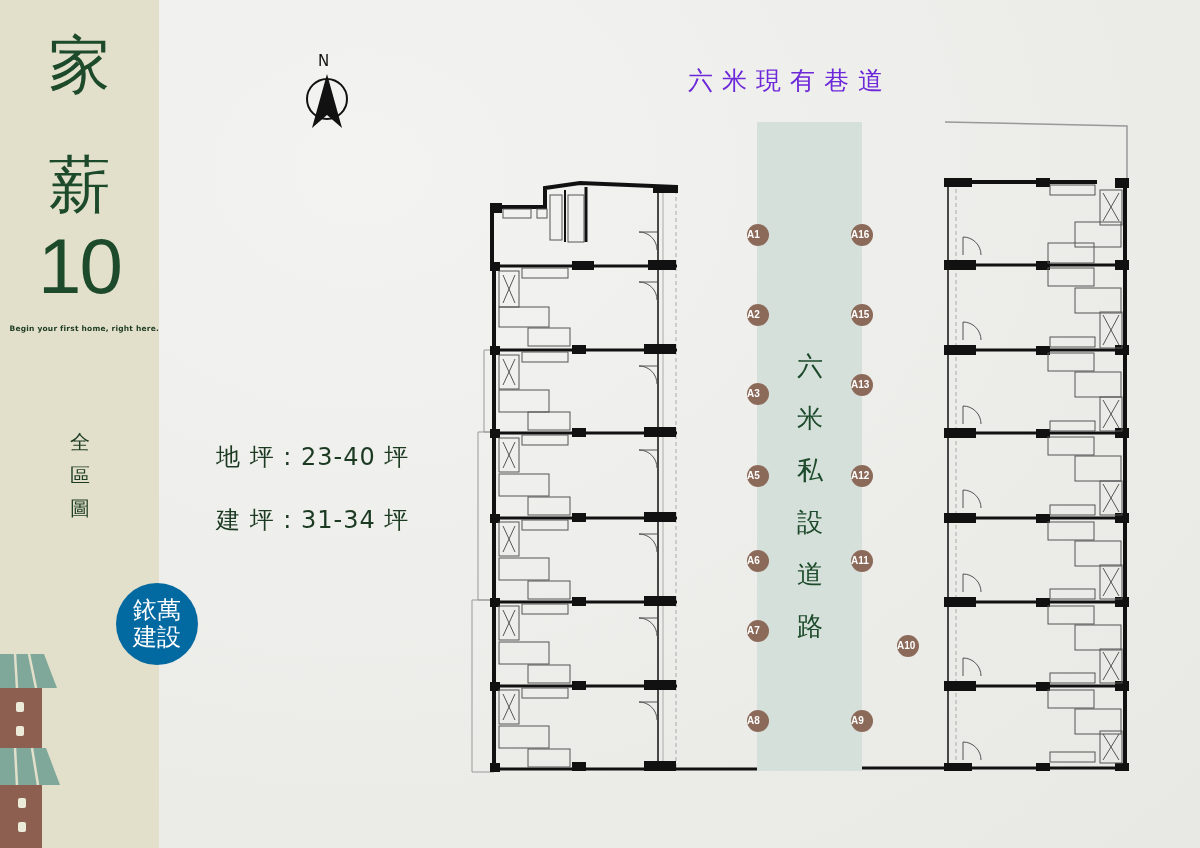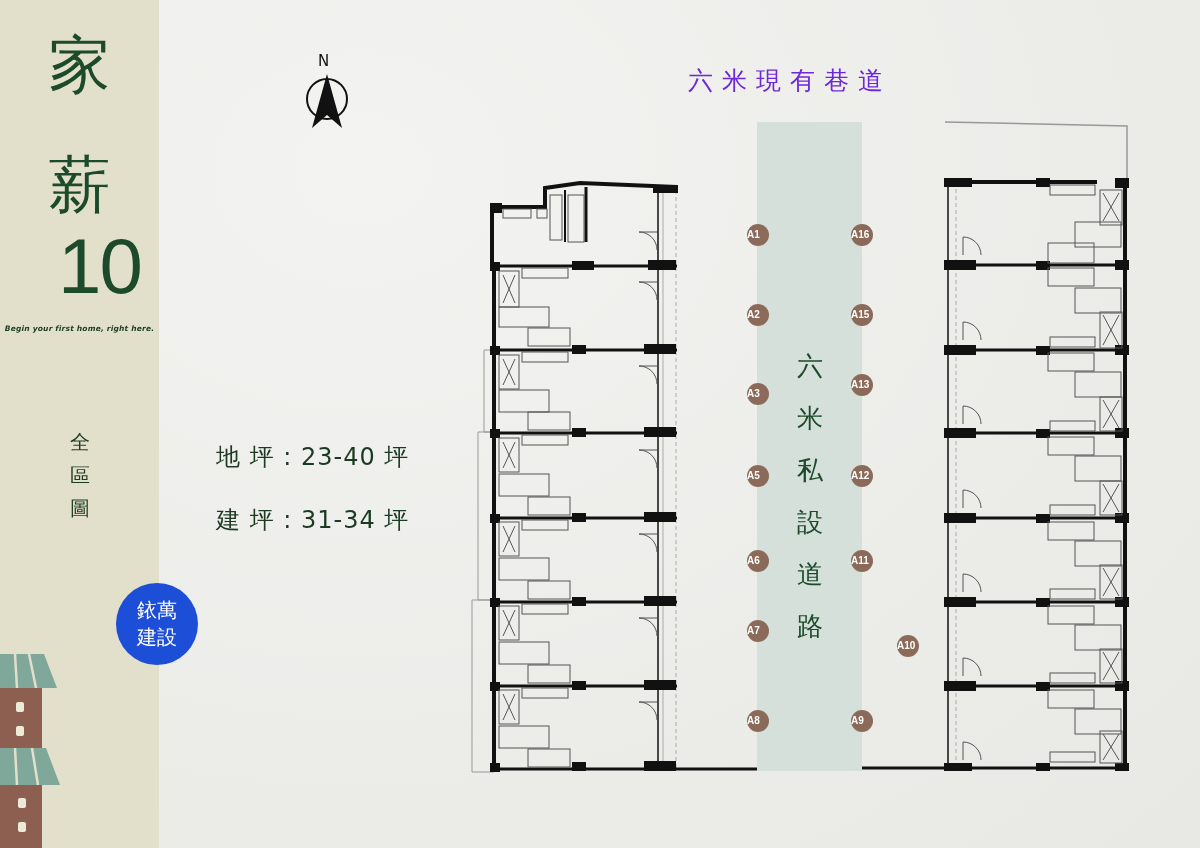--- a/index.html
+++ b/index.html
@@ -4,24 +4,24 @@
 <style>
   html,body{margin:0;padding:0;}
   body{width:1200px;height:848px;position:relative;overflow:hidden;background:#efefec;font-family:"DejaVu Sans","Liberation Sans",sans-serif;}
   .paper{position:absolute;left:0;top:0;width:1200px;height:848px;background:
     radial-gradient(ellipse at 30% 20%, #f3f3f1 0%, #ecece9 60%, #e8e8e5 100%);}
   .sidebar{position:absolute;left:0;top:0;width:159px;height:848px;background:#e2e0cb;}
   .brand{position:absolute;left:0;width:159px;text-align:center;color:#1c4a2a;}
   .brand-c{font-family:"DejaVu Sans",sans-serif;font-size:62px;line-height:62px;font-weight:normal;}
   .brand-1{top:34px;}
   .brand-2{top:154px;}
-  .brand-num{top:226px;font-family:"Liberation Sans",sans-serif;font-size:78px;line-height:80px;letter-spacing:-2px;padding-left:20px;}
-  .tagline{position:absolute;left:0;top:324px;width:159px;text-align:center;font-size:7.5px;color:#1c3a22;font-weight:bold;font-style:italic;letter-spacing:0.2px;}
+  .brand-num{top:226px;font-family:"Liberation Sans",sans-serif;font-size:78px;line-height:80px;letter-spacing:-2px;}
+  .tagline{position:absolute;left:0;top:324px;width:159px;text-align:right;font-size:7.5px;color:#1c3a22;font-weight:bold;letter-spacing:0.2px;}
   .vtitle{position:absolute;left:62px;top:426px;width:36px;text-align:center;color:#1c3a22;font-size:20px;line-height:33px;}
-  .badge{position:absolute;left:116px;top:583px;width:82px;height:82px;border-radius:50%;background:#1d4ed8;color:#fff;font-size:20px;line-height:27px;text-align:center;display:flex;flex-direction:column;justify-content:center;}
+  .badge{position:absolute;left:116px;top:583px;width:82px;height:82px;border-radius:50%;background:#0369a1;color:#fff;font-size:24px;line-height:27px;text-align:center;display:flex;flex-direction:column;justify-content:center;}
   .building-deco{position:absolute;left:0;top:650px;}
   .compass{position:absolute;left:302px;top:52px;}
   .compass-n{position:absolute;left:318px;top:52px;font-size:15px;color:#111;}
   .area-info{position:absolute;left:216px;top:426px;color:#1c3a22;font-size:24px;line-height:63px;letter-spacing:1px;text-align:right;}
   .top-road{position:absolute;left:688px;top:64px;font-size:25px;letter-spacing:9px;color:#6d28d9;}
   .plan{position:absolute;left:0;top:0;}
   .road-label{position:absolute;left:790px;top:340px;width:40px;text-align:center;font-size:26px;line-height:52px;color:#1c4a2a;}
   .unit{position:absolute;width:22px;height:22px;border-radius:50%;background:#8c6a5a;color:#fff;font-size:10px;line-height:22px;text-align:left;font-family:"Liberation Sans",sans-serif;font-weight:bold;}
 </style>
 </head>

